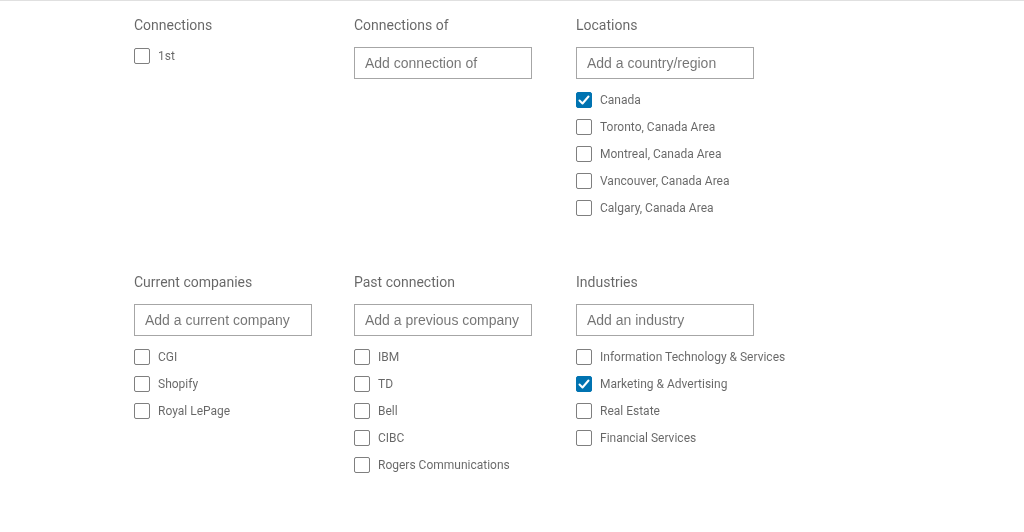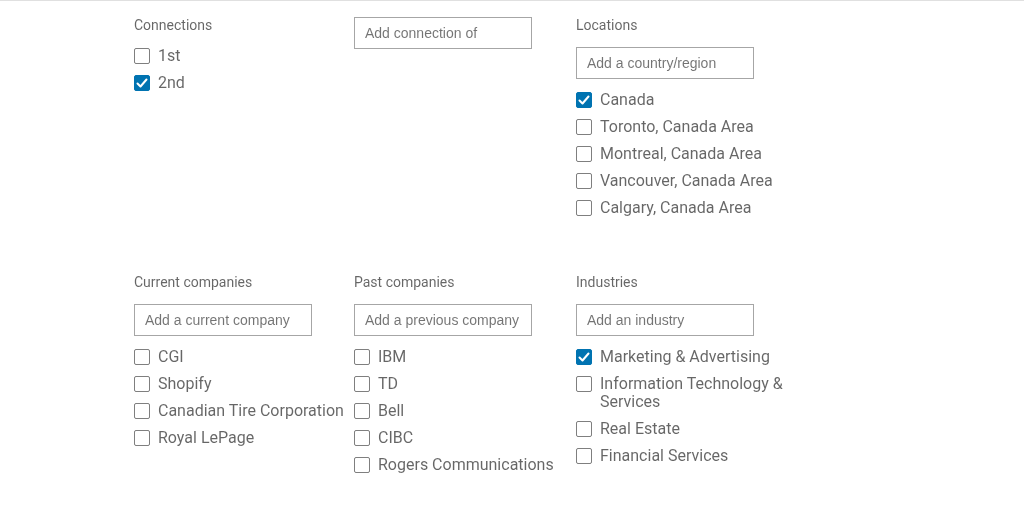--- a/index.html
+++ b/index.html
@@ -81,21 +81,21 @@
       border-color: #0073b1;
     }
     .cb.checked svg {
       display: block;
     }
     .cb svg {
       display: none;
     }
     .label {
       margin-left: 8px;
-      font-size: 16px;
+      font-size: 12px;
       color: rgba(0,0,0,0.6);
       line-height: 18px;
     }
     .item.disabled .label {
       color: rgba(0,0,0,0.25);
     }
     .item.disabled .cb {
       border-color: rgba(0,0,0,0.2);
     }
   </style>
@@ -105,31 +105,24 @@
 <div class="container">
 
   <div class="row">
     <div class="col">
       <div class="heading">Connections</div>
       <div>
           <div class="item">
             <div class="cb"></div>
             <span class="label">1st</span>
           </div>
-          <div class="item">
-            <div class="cb checked">
-              <svg width="12" height="12" viewBox="0 0 12 12">
-                <path d="M1.5 6.5 L4.5 9.5 L10.5 2.5" stroke="#ffffff" stroke-width="2" fill="none" stroke-linecap="round" stroke-linejoin="round"></path>
-              </svg>
-            </div>
-            <span class="label">2nd</span>
-          </div>
         </div>
     </div>
     <div class="col-mid">
+      <div class="heading">Connections of</div>
       <input class="search-input" placeholder="Add connection of" style="">
     </div>
     <div class="col-right">
       <div class="heading">Locations</div>
       <input class="search-input" placeholder="Add a country/region" style="">
       <div>
           <div class="item">
             <div class="cb checked">
               <svg width="12" height="12" viewBox="0 0 12 12">
                 <path d="M1.5 6.5 L4.5 9.5 L10.5 2.5" stroke="#ffffff" stroke-width="2" fill="none" stroke-linecap="round" stroke-linejoin="round"></path>
@@ -165,30 +158,26 @@
           <div class="item">
             <div class="cb"></div>
             <span class="label">CGI</span>
           </div>
           <div class="item">
             <div class="cb"></div>
             <span class="label">Shopify</span>
           </div>
           <div class="item">
             <div class="cb"></div>
-            <span class="label">Canadian Tire Corporation</span>
-          </div>
-          <div class="item">
-            <div class="cb"></div>
             <span class="label">Royal LePage</span>
           </div>
         </div>
     </div>
     <div class="col-mid">
-      <div class="heading">Past companies</div>
+      <div class="heading">Past connection</div>
       <input class="search-input" placeholder="Add a previous company" style="">
       <div>
           <div class="item">
             <div class="cb"></div>
             <span class="label">IBM</span>
           </div>
           <div class="item">
             <div class="cb"></div>
             <span class="label">TD</span>
           </div>
@@ -203,34 +192,34 @@
           <div class="item">
             <div class="cb"></div>
             <span class="label">Rogers Communications</span>
           </div>
         </div>
     </div>
     <div class="col-right">
       <div class="heading">Industries</div>
       <input class="search-input" placeholder="Add an industry" style="">
       <div>
+          <div class="item">
+            <div class="cb"></div>
+            <span class="label">Information Technology &amp; Services</span>
+          </div>
           <div class="item">
             <div class="cb checked">
               <svg width="12" height="12" viewBox="0 0 12 12">
                 <path d="M1.5 6.5 L4.5 9.5 L10.5 2.5" stroke="#ffffff" stroke-width="2" fill="none" stroke-linecap="round" stroke-linejoin="round"></path>
               </svg>
             </div>
             <span class="label">Marketing &amp; Advertising</span>
           </div>
           <div class="item">
             <div class="cb"></div>
-            <span class="label">Information Technology &amp; Services</span>
-          </div>
-          <div class="item">
-            <div class="cb"></div>
             <span class="label">Real Estate</span>
           </div>
           <div class="item">
             <div class="cb"></div>
             <span class="label">Financial Services</span>
           </div>
         </div>
     </div>
   </div>
 

